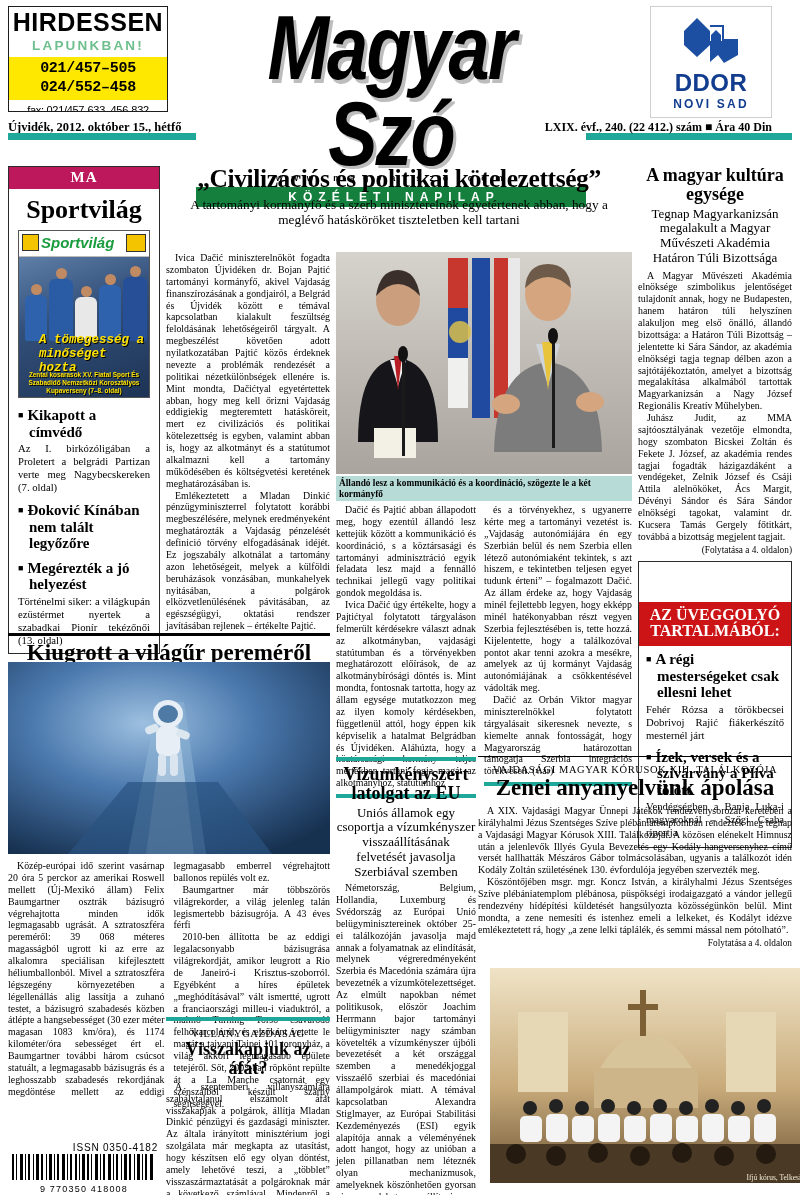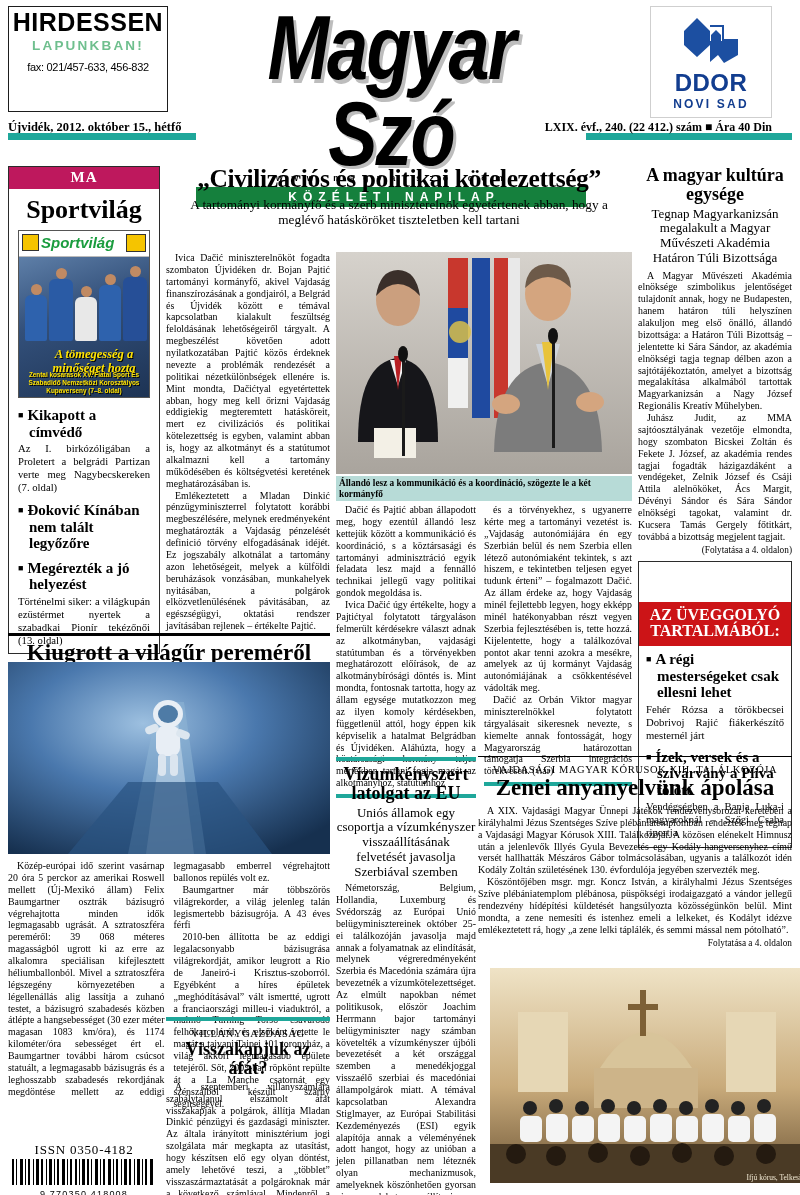--- a/index.html
+++ b/index.html
@@ -114,22 +114,22 @@
   .cover-sq { position:absolute; left:3px; top:3px; width:17px; height:17px; background:#f5c400; border:1px solid #333; }
   .cover-sq2 { position:absolute; right:3px; top:3px; width:20px; height:18px; background:#f5c400; border:1px solid #333; }
   .cover-photo {
     position:absolute; left:0; right:0; top:26px; bottom:0;
     background:linear-gradient(160deg,#5e7fa8 0%,#33507a 40%,#1d3354 100%);
   }
   .cover-figs { position:absolute; left:0; right:0; bottom:56px; height:78px; }
   .fig { position:absolute; bottom:0; background:#2f5fa8; border-radius:6px 6px 2px 2px; }
   .fig .head { position:absolute; top:-11px; left:50%; margin-left:-5px; width:11px; height:11px; border-radius:50%; background:#c08a63; }
   .cover-cap {
-    position:absolute; left:0; right:0; bottom:22px; text-align:center;
-    font-family:Liberation Serif, serif; font-style:italic; font-weight:bold;
+    position:absolute; left:0; right:0; bottom:22px; text-align:left;
+    font-family:Liberation Mono, monospace; font-style:italic; font-weight:bold;
     color:#ffe200; font-size:12.5px; line-height:1.12; text-shadow:1px 1px 0 #000;margin-left:20px;
   }
   .cover-cap2 {
     position:absolute; left:2px; right:2px; bottom:2px; text-align:center;
     font-family:"Liberation Sans", sans-serif; font-weight:bold;
     color:#ffe200; font-size:6.4px; line-height:1.25; text-shadow:1px 1px 0 #000;
   }
   .bullet-item { padding:2px 9px 6px 9px; }
   .bullet-head {
     font-size:15px; font-weight:bold; line-height:1.1; text-indent:-11px; padding-left:11px;
@@ -197,40 +197,44 @@
   .vat { position:absolute; left:166px; top:1012px; width:164px; }
   .choir { position:absolute; left:478px; top:752px; width:314px; }
   .choir-photo {
     position:absolute; left:478px; top:968px; width:314px; height:215px;
     background:linear-gradient(180deg,#d8c9a8,#b79b6c);
     overflow:hidden;
     margin-left:12px;
   }
 
   .issn-box { position:absolute; left:10px; top:1142px; width:148px; text-align:center; }
-  .issn-txt { font-family:Liberation Serif, serif; font-size:13px; letter-spacing:0.8px; }
+  .issn-txt { font-family:Liberation Sans, sans-serif; font-size:10px; letter-spacing:0.8px;text-align:right; }
   .barcode { height:26px; margin-top:1px; }
   .barnum { font-family:"Liberation Sans", sans-serif; font-size:9px; letter-spacing:1.2px; }
 
   .contin { font-size:9.3px; text-align:right; font-style:normal; margin-top:2px; }
   .credit { font-size:7.5px; text-align:right; color:#444; }
 
   .two-col { column-count:2; column-gap:9px; }
   .two-col p { margin:0; }
 </style>
 </head>
 <body>
 
 <div class="page">
 
   <div class="masthead">
 
     <div class="ad-box">
       <div class="ad-hird">HIRDESSEN</div>
       <div class="ad-lap">LAPUNKBAN!</div>
+      <div class="ad-yellow">
+        <div class="ad-phone">021/457–505</div>
+        <div class="ad-phone">024/552–458</div>
+      </div>
       <div class="ad-fax">fax: 021/457-633, 456-832</div>
     </div>
 
     <div class="issue-date">Újvidék, 2012. október 15., hétfő</div>
 
     <div class="logo-wrap">
       <div class="logo-title">Magyar Szó</div>
       <div class="logo-url">w w w . m a g y a r s z o . c o m</div>
       <div class="logo-bar">KÖZÉLETI NAPILAP</div>
     </div>

